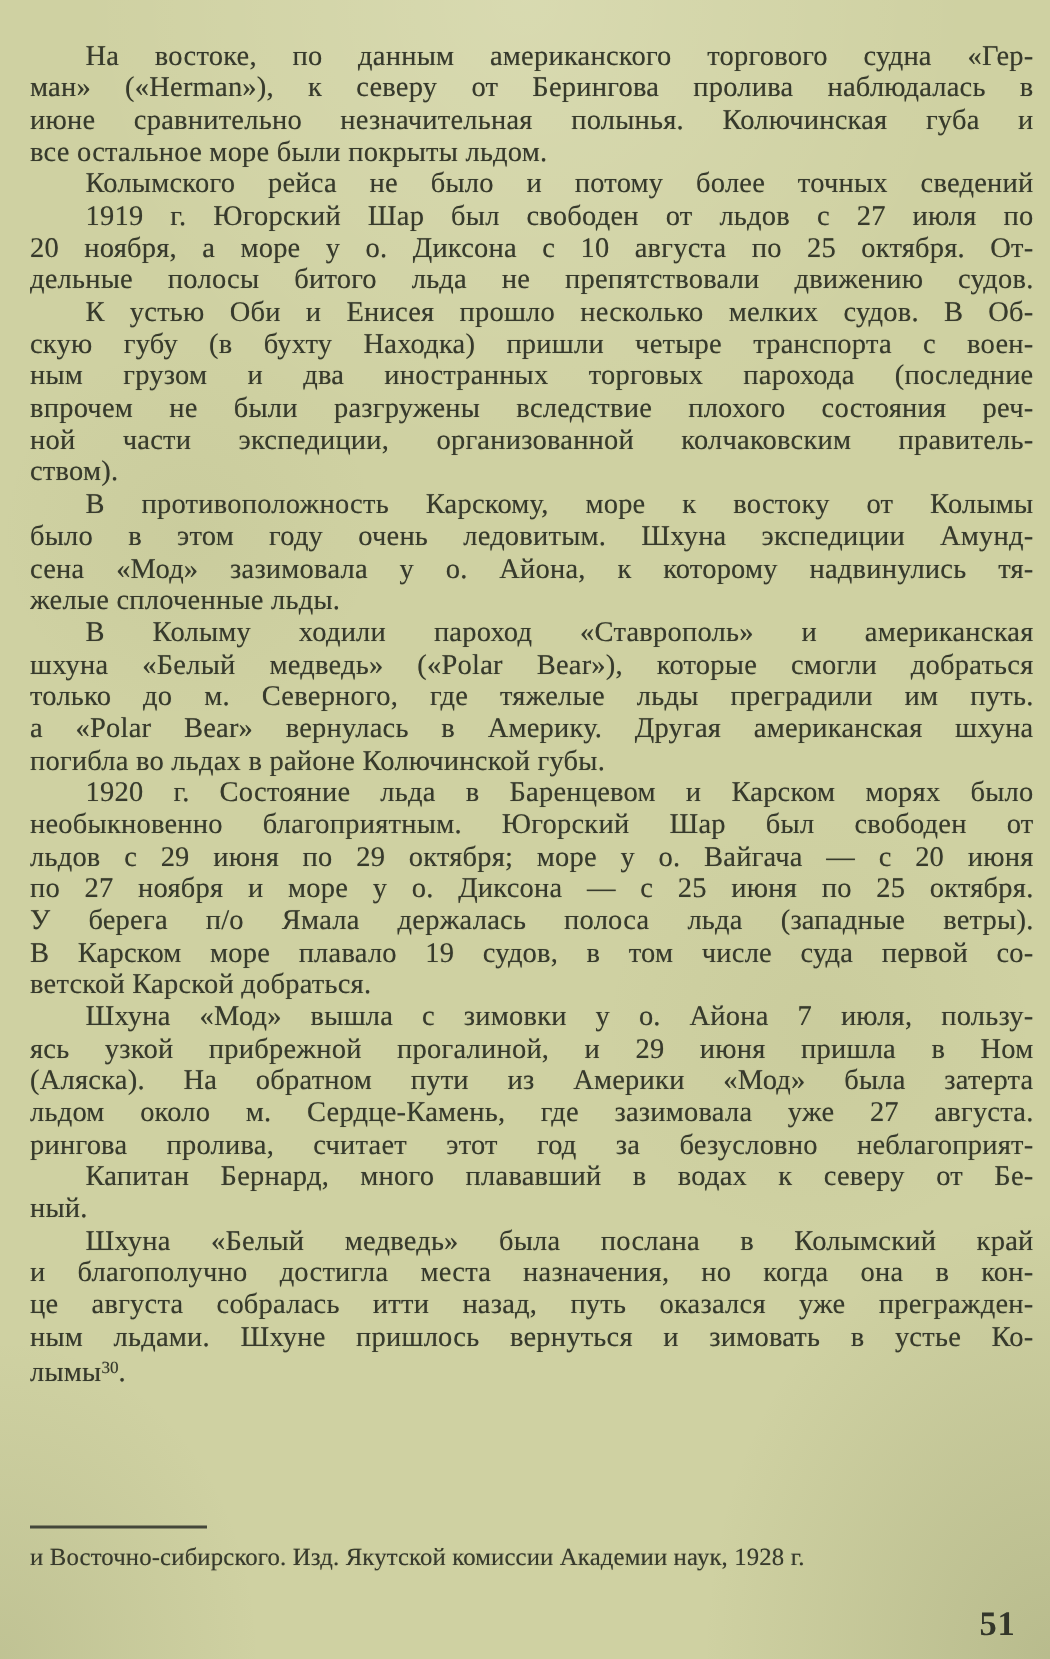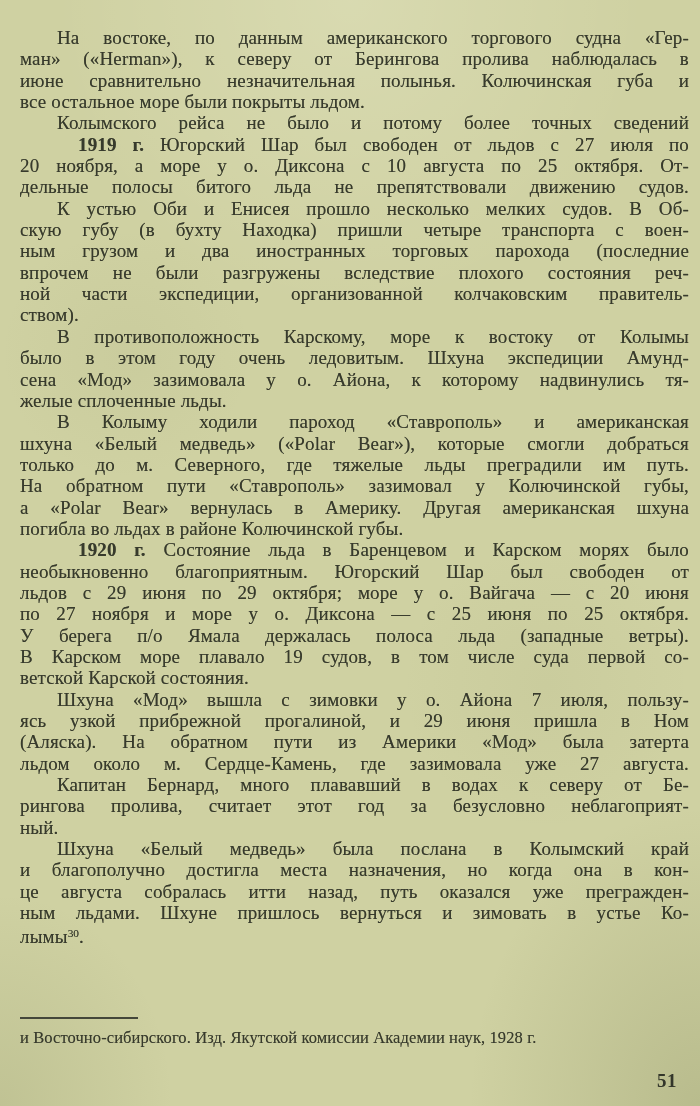--- a/index.html
+++ b/index.html
@@ -28,42 +28,42 @@
     line-height:21.35px;
     height:21.35px;
     overflow:hidden;
     letter-spacing:.15px;
     text-align:justify;
     white-space:normal;
   }
   .j{text-align-last:justify;}
   .e{text-align-last:left;}
   .ind{text-indent:37px;}
-  .bold{font-weight:bold;margin-left:21px;}
+  .bold{font-weight:normal;}
   .sup{font-size:.6em;vertical-align:.5em;letter-spacing:0;}
   .footnote{
     position:absolute;left:20px;right:11px;top:1009px;
     text-shadow:0 0 .5px rgba(55,58,44,.5);
   }
   .fn-rule{
     width:118px;height:2px;background:#44473a;
     margin:8px 0 9px 0;border:0;
   }
   .fn-ln{
     font-size:16.5px;
     line-height:20.6px;
     height:20.6px;
     overflow:hidden;
     letter-spacing:.1px;
     text-align:justify;
   }
   .fn-ind{text-indent:30px;}
   .page-number{
     position:absolute;top:1070px;right:23px;
-    font-size:19px;font-weight:bold;letter-spacing:.5px;
+    font-size:23px;font-weight:bold;letter-spacing:.5px;
     color:#33362a;
     text-align:right;
   }
 </style>
 </head>
 <body>
 
 <div class="page">
 
   <div class="body-text">
@@ -98,45 +98,44 @@
       <div class="ln j ind">В противоположность Карскому, море к востоку от Колымы</div>
       <div class="ln j">было в этом году очень ледовитым. Шхуна экспедиции Амунд-</div>
       <div class="ln j">сена «Мод» зазимовала у о. Айона, к которому надвинулись тя-</div>
       <div class="ln e">желые сплоченные льды.</div>
     </div>
 
     <div class="para">
       <div class="ln j ind">В Колыму ходили пароход «Ставрополь» и американская</div>
       <div class="ln j">шхуна «Белый медведь» («Polar Bear»), которые смогли добраться</div>
       <div class="ln j">только до м. Северного, где тяжелые льды преградили им путь.</div>
-      <div class="ln j">На обратном пути «Ставрополь» зазимовал у Колючинской губы,</div>
       <div class="ln j">а «Polar Bear» вернулась в Америку. Другая американская шхуна</div>
       <div class="ln e">погибла во льдах в районе Колючинской губы.</div>
     </div>
 
     <div class="para">
       <div class="ln j ind"><span class="bold">1920 г.</span><span> Состояние льда в Баренцевом и Карском морях было</span></div>
       <div class="ln j">необыкновенно благоприятным. Югорский Шар был свободен от</div>
       <div class="ln j">льдов с 29 июня по 29 октября; море у о. Вайгача — с 20 июня</div>
       <div class="ln j">по 27 ноября и море у о. Диксона — с 25 июня по 25 октября.</div>
       <div class="ln j">У берега п/о Ямала держалась полоса льда (западные ветры).</div>
       <div class="ln j">В Карском море плавало 19 судов, в том числе суда первой со-</div>
-      <div class="ln e">ветской Карской состояния.</div>
+      <div class="ln e">ветской Карской добраться.</div>
     </div>
 
     <div class="para">
       <div class="ln j ind">Шхуна «Мод» вышла с зимовки у о. Айона 7 июля, пользу-</div>
       <div class="ln j">ясь узкой прибрежной прогалиной, и 29 июня пришла в Ном</div>
       <div class="ln j">(Аляска). На обратном пути из Америки «Мод» была затерта</div>
       <div class="ln j">льдом около м. Сердце-Камень, где зазимовала уже 27 августа.</div>
     </div>
 
     <div class="para">
+      <div class="ln j">рингова пролива, считает этот год за безусловно неблагоприят-</div>
       <div class="ln j ind">Капитан Бернард, много плававший в водах к северу от Бе-</div>
-      <div class="ln j">рингова пролива, считает этот год за безусловно неблагоприят-</div>
       <div class="ln e">ный.</div>
     </div>
 
     <div class="para">
       <div class="ln j ind">Шхуна «Белый медведь» была послана в Колымский край</div>
       <div class="ln j">и благополучно достигла места назначения, но когда она в кон-</div>
       <div class="ln j">це августа собралась итти назад, путь оказался уже прегражден-</div>
       <div class="ln j">ным льдами. Шхуне пришлось вернуться и зимовать в устье Ко-</div>
       <div class="ln e"><span>лымы</span><span class="sup">30</span><span>.</span></div>
     </div>

